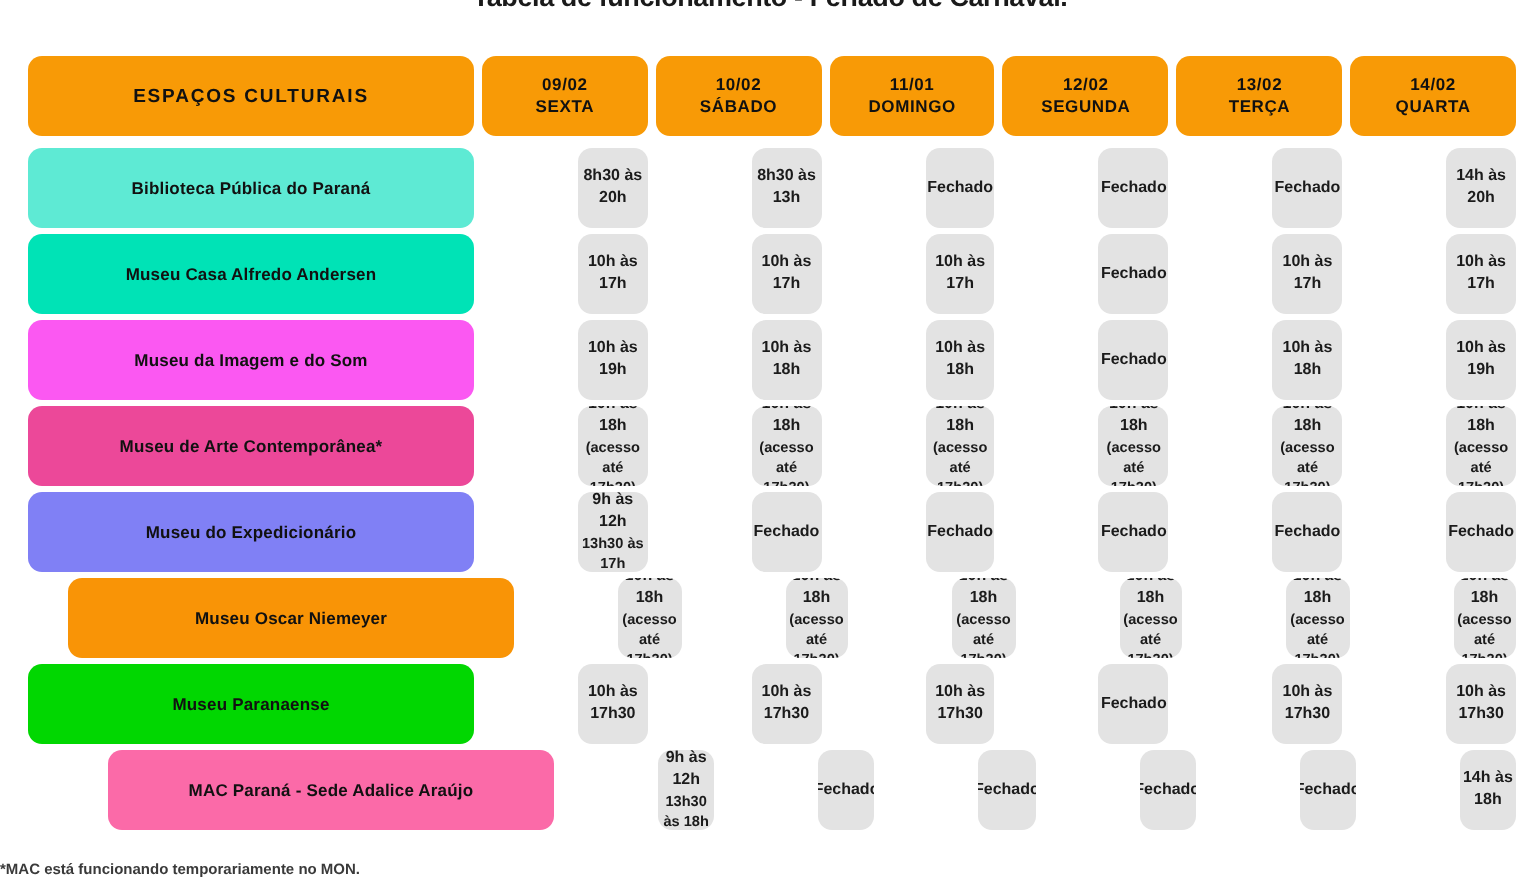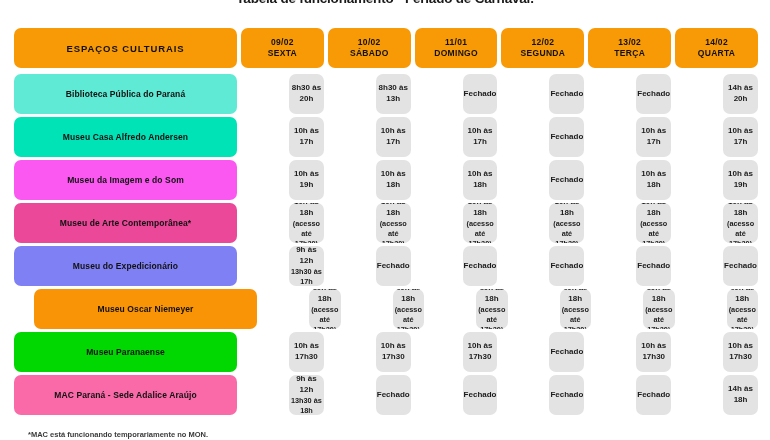--- a/index.html
+++ b/index.html
@@ -100,21 +100,21 @@
     margin-left: 48px;
   }
   .row-body .cell-day .sub {
     font-size: 7.3px;
     font-weight: bold;
   }
 
   
   #footnote {
     position: absolute;
-    left: 28px;
+    left: 0;
     top: 430px;
     font-size: 7.5px;
     font-weight: bold;
     color: #3a3a3a;
     white-space: nowrap;
     text-align: center;
   }
 </style>
 </head>
 <body>
@@ -306,21 +306,21 @@
           <span>Fechado</span>
         </div>
         <div class="cell cell-day">
           <span>10h às 17h30</span>
         </div>
         <div class="cell cell-day">
           <span>10h às 17h30</span>
         </div>
       </div>
       <div class="table-row row-body">
-        <div class="cell cell-label" style="background: rgb(251, 106, 168);">MAC Paraná - Sede Adalice Araújo</div>
+        <div class="cell cell-label" style="background: rgb(251, 106, 168); margin-left: 40px;">MAC Paraná - Sede Adalice Araújo</div>
         <div class="cell cell-day">
           <span>9h às 12h</span>
           <span class="sub">13h30 às 18h</span>
         </div>
         <div class="cell cell-day">
           <span>Fechado</span>
         </div>
         <div class="cell cell-day">
           <span>Fechado</span>
         </div>

